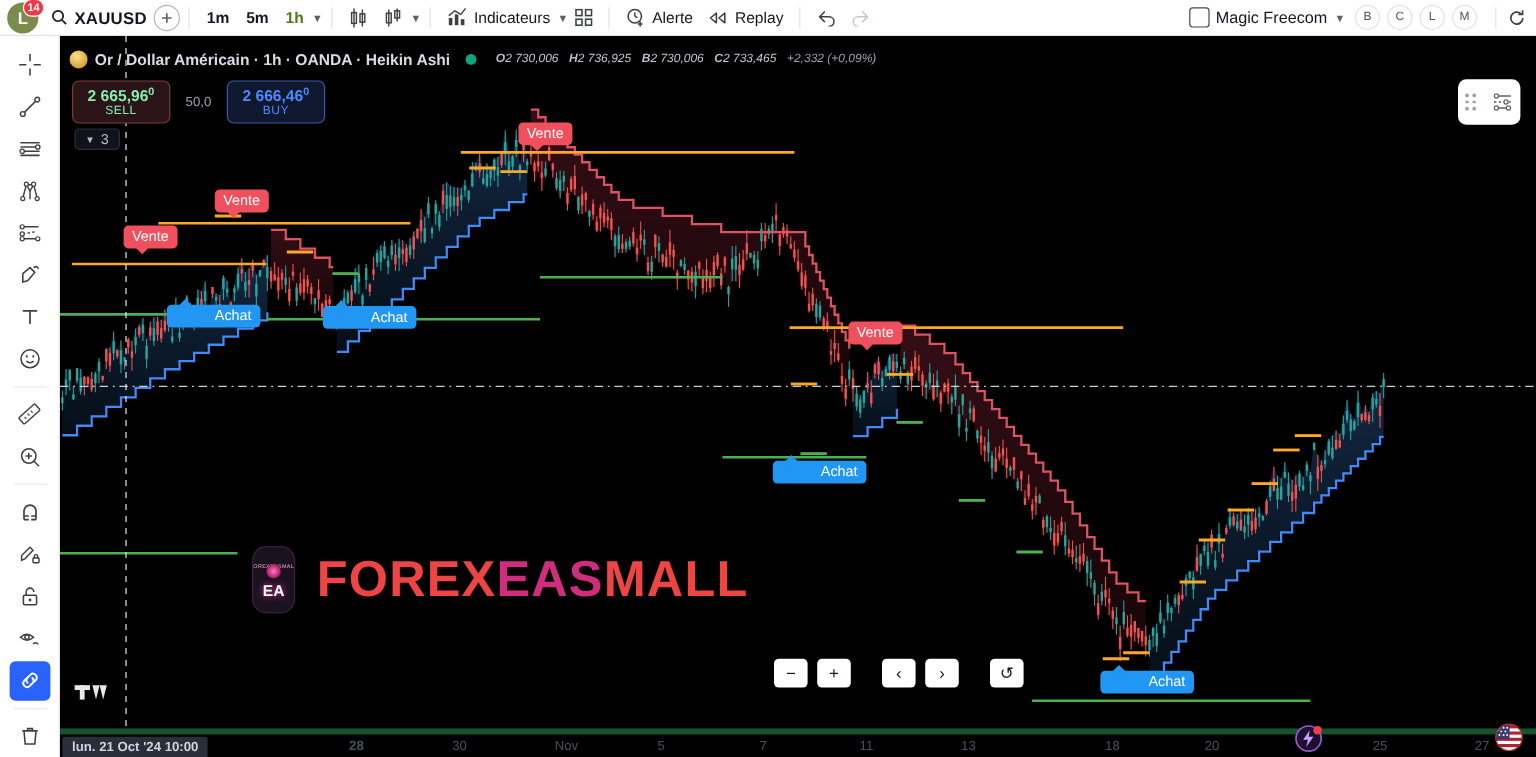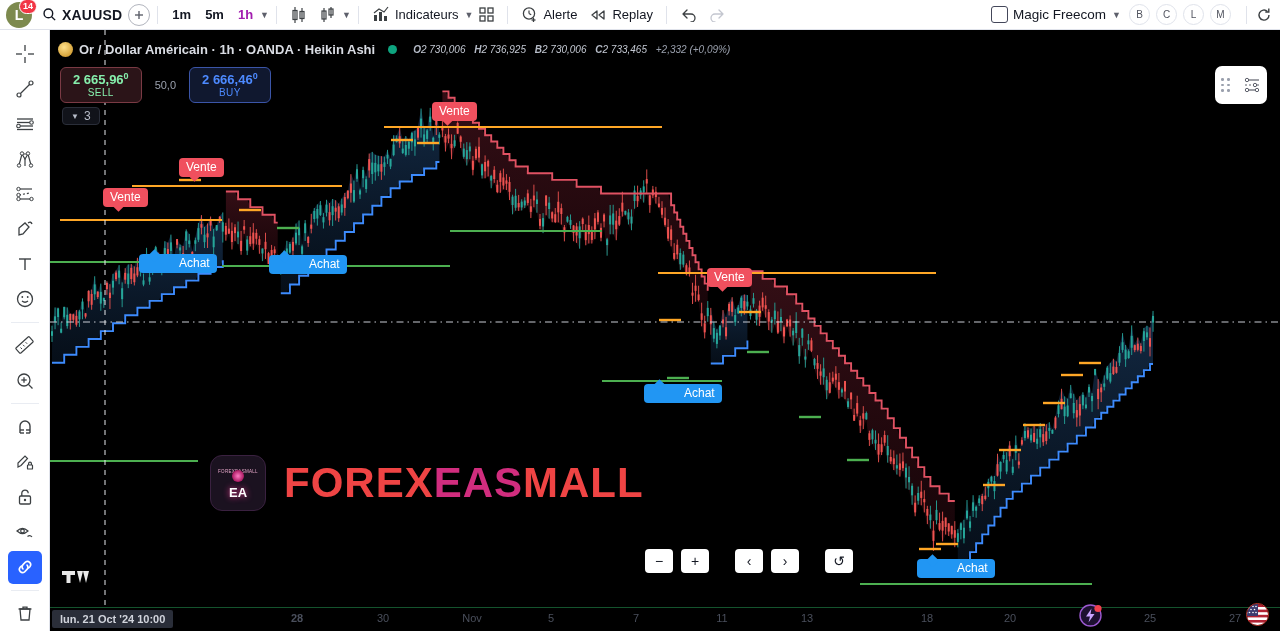--- a/index.html
+++ b/index.html
@@ -83,21 +83,21 @@
         border-radius:4px; font-weight:400; white-space:nowrap;}
   .sig.sell{ background:#f0505e; }
   .sig.buy{ background:#2196f3;padding-left:40px; }
   .sig:after{ content:""; position:absolute; width:9px;height:9px; transform:rotate(45deg);
               left:11px; }
   .sig.sell:after{ background:#f0505e; bottom:-3px; }
   .sig.buy:after{ background:#2196f3; top:-3px; }
 
   
   #wm{ position:absolute; left:160px; top:425px; display:flex; align-items:center; gap:18px; z-index:3;}
-  #wm .tile{ width:56px;height:56px;border-radius:12px;background:#1b1220;
+  #wm .tile{ width:36px;height:56px;border-radius:12px;background:#1b1220;
       border:1px solid #3a2140; display:flex;flex-direction:column;align-items:center;
       justify-content:center; overflow:hidden; position:relative;}
   #wm .tile .tiny{ font-size:4.5px; color:#e6a7c9; letter-spacing:.3px; margin-top:2px;}
   #wm .tile .ea{ font-size:13px; font-weight:700; color:#fff; margin-top:11px;
       text-shadow:0 0 6px #ff3b9a;}
   #wm .tile .glow{ position:absolute; top:14px; width:12px;height:12px;border-radius:50%;
       background:radial-gradient(circle,#ff7ac2,#a8185f 70%); }
   #wm .txt{ font-size:42px; font-weight:800; letter-spacing:1px; }
   #wm .g{ color:#ef4444; }
   #wm .p{ color:#d12d7e; }
@@ -116,21 +116,21 @@
   .dots6 i{ width:2.5px;height:2.5px;background:#9aa0ad;border-radius:50%;display:block;}
 
   
   #boltbtn{ position:absolute; left:1028px; top:573px; width:25px;height:25px;z-index:7;cursor:pointer;}
   #flagbtn{ position:absolute; left:1196px; top:573px; width:23px;height:23px;border-radius:50%;
     overflow:hidden; border:1.5px solid #c0392b; z-index:7; cursor:pointer;}
   #tvlogo{ position:absolute; left:12px; top:537px; z-index:6; cursor:pointer;}
 
   
   #timeaxis{ position:absolute; left:0; bottom:0; width:1230px; height:24px;
-     background:#000; border-top:1px solid #14532d; z-index:6;}
+     background:#000; border-top:5px solid #14532d; z-index:6;}
   #timeaxis .tick{ position:absolute; top:4px; font-size:11px; color:#4a4f5c; transform:translateX(-50%);}
   #datebox{ position:absolute; left:2px; top:2px; background:#2a2e39; color:#d1d4dc;
      font-size:11px; padding:3px 8px; border-radius:2px; white-space:nowrap; font-weight:600;}
 </style>
 </head>
 <body>
 
 <div id="topbar">
 
   <div class="avatar-wrap">
@@ -150,21 +150,21 @@
     <svg width="12" height="12" viewBox="0 0 12 12">
       <line x1="6" y1="2" x2="6" y2="10" stroke="#5d606b" stroke-width="1.4"></line>
       <line x1="2" y1="6" x2="10" y2="6" stroke="#5d606b" stroke-width="1.4"></line>
     </svg>
   </div>
 
   <div class="tb-sep"></div>
 
   <div class="tf">1m</div>
   <div class="tf">5m</div>
-  <div class="tf" style="color:#a21caf">1h</div>
+  <div class="tf" style="color:#4d7c0f">1h</div>
   <span class="chev">▼</span>
 
   <div class="tb-sep"></div>
 
   <div class="tb-btn">
     <svg width="17" height="18" viewBox="0 0 17 18">
       <line x1="5" y1="1" x2="5" y2="17" stroke="#3c4043" stroke-width="1.2"></line>
       <rect x="3" y="4.5" width="4" height="9" fill="none" stroke="#3c4043" stroke-width="1.2"></rect>
       <line x1="12" y1="2" x2="12" y2="16" stroke="#3c4043" stroke-width="1.2"></line>
       <rect x="10" y="5.5" width="4" height="7" fill="none" stroke="#3c4043" stroke-width="1.2"></rect>

